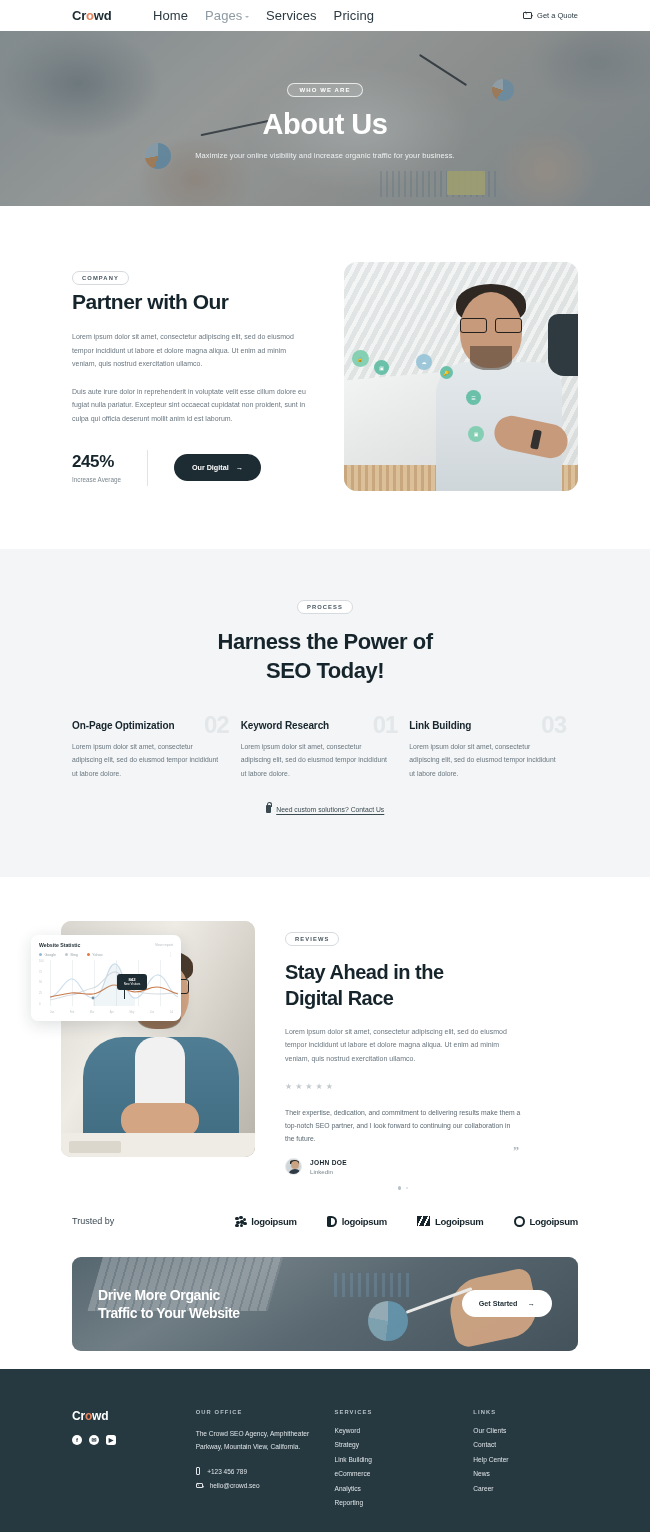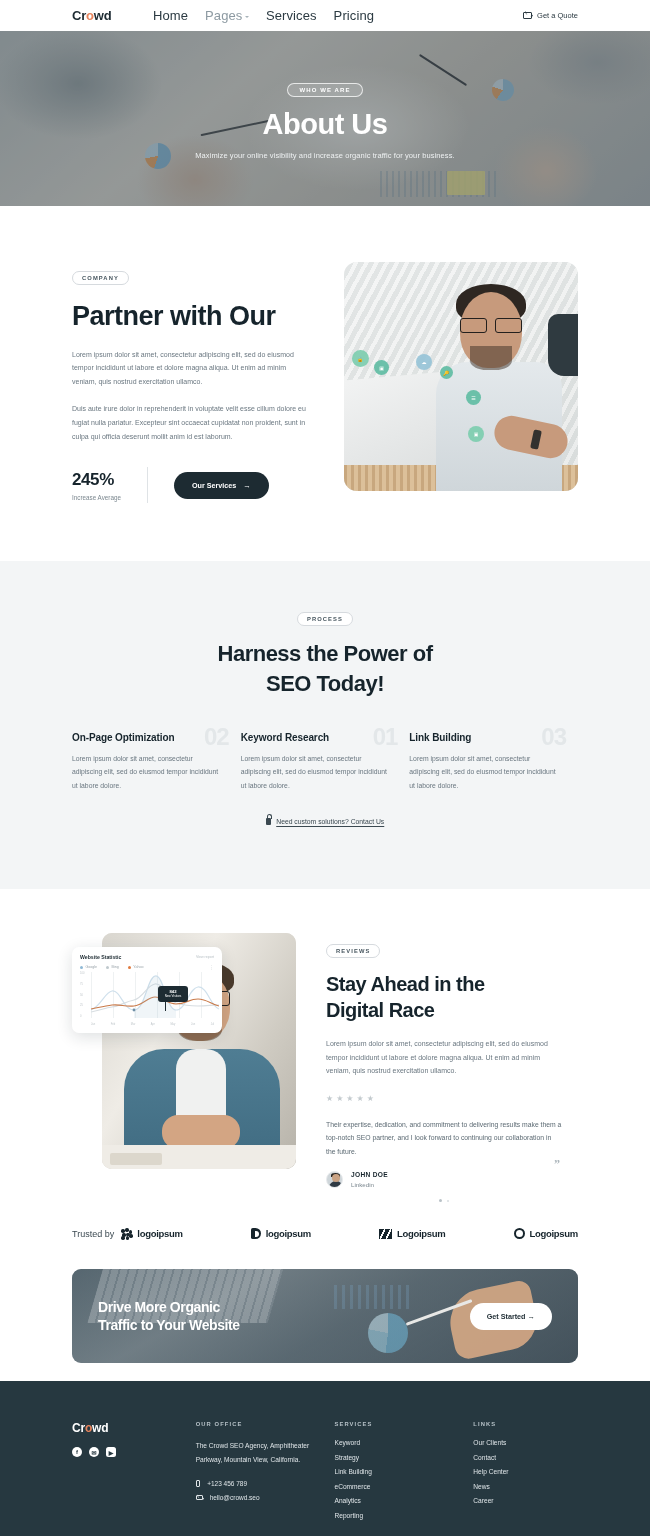--- a/index.html
+++ b/index.html
@@ -72,22 +72,22 @@
   .hero h1 { font-size:29px; font-weight:700; color:#fff; margin-top:11px; letter-spacing:-0.5px; }
   .hero p { font-size:7.5px; color:#eef1f2; margin-top:10px; letter-spacing:0.1px; }
 
   
   .partner { padding:56px 72px 58px; display:flex; gap:34px; align-items:flex-start; background:#fff; }
   .partner-left { width:238px; padding-top:4px; }
   .pill-dark {
     display:inline-block; border:1px solid #d6dade; border-radius:999px; padding:3px 9px;
     font-size:5.8px; letter-spacing:1.1px; color:#46555e; font-weight:700; background:#fff;
   }
-  .partner h2 { font-size:27px; line-height:1.28; font-weight:700; color:#16242c;
-                margin-top:14px; letter-spacing:-0.5px; }
+  .partner h2 { font-size:21px; line-height:1.28; font-weight:700; color:#16242c;
+                margin-top:4px; letter-spacing:-0.5px; }
   .body-p { font-size:7px; line-height:1.95; color:#6a7780; margin-top:14px; }
   .stats { display:flex; align-items:center; gap:0; margin-top:24px; }
   .stat { padding-right:26px; }
   .stat .num { font-size:17px; font-weight:700; color:#16242c; letter-spacing:-0.4px; }
   .stat .lbl { font-size:6.3px; color:#7b878f; margin-top:4px; }
   .divider-v { width:1px; height:36px; background:#dfe3e6; }
   .btn-dark {
     margin-left:26px; background:#1d2b32; color:#fff; border:none; border-radius:999px;
     padding:9px 18px; font-size:7.2px; font-weight:600; display:inline-flex; align-items:center;
     gap:7px; cursor:pointer; font-family:inherit;
@@ -137,21 +137,21 @@
   .step p { font-size:6.8px; line-height:2.0; color:#6a7780; margin-top:9px; max-width:150px; }
   .step .idx { position:absolute; right:12px; top:-9px; font-size:24px; font-weight:700;
      color:#e3e7e9; letter-spacing:-1px; }
   .contact-link { margin-top:25px; display:inline-flex; align-items:center; gap:5px;
      font-size:6.8px; color:#3a4850; text-decoration:underline; text-underline-offset:2px; }
   .lock { width:5.5px; height:7.5px; background:#3a4850; border-radius:1px; position:relative; display:block; }
   .lock:before { content:""; position:absolute; left:1.1px; top:-3.2px; width:3.3px; height:3.6px;
      border:1px solid #3a4850; border-bottom:none; border-radius:3px 3px 0 0; }
 
   
-  .reviews { background:#fff; padding:44px 72px 0; display:flex; gap:30px; align-items:flex-start; }
+  .reviews { background:#fff; padding:44px 31px 0; display:flex; gap:30px; align-items:flex-start; }
   .rev-left { width:224px; position:relative; height:236px; }
   .rev-photo { position:absolute; left:30px; top:0; width:194px; height:236px;
      border-radius:10px; overflow:hidden;
      background:linear-gradient(160deg,#e5e3dd 0%,#d8d4cc 42%,#bdb8ae 100%); }
   .rp-bg { position:absolute; inset:0;
      background:linear-gradient(120deg,#d9d6cf 0%,#efece6 35%,#cfcbc2 70%,#b6b2a9 100%); }
   .rp-head { position:absolute; left:68px; top:38px; width:60px; height:70px;
      background:#d3a583; border-radius:50% 50% 46% 46%; }
   .rp-hair { position:absolute; left:64px; top:28px; width:68px; height:34px;
      background:#4a3a2c; border-radius:50% 50% 36% 36%; }
@@ -211,21 +211,21 @@
   .au-role { font-size:6.2px; color:#7b878f; margin-top:2.5px; }
   .qmark { position:absolute; right:2px; top:-14px; font-size:12px; color:#aab4ba;
      font-family:"Liberation Serif", serif; font-weight:700; }
   .carousel { display:flex; gap:5px; justify-content:center; margin-top:11px; align-items:center; }
   .cdot { width:3.5px; height:3.5px; border-radius:50%; background:#b9c2c7; }
   .cdot.sm { width:2.2px; height:2.2px; background:#d8dee1; }
 
   
   .trusted { background:#fff; padding:26px 72px 30px; display:flex; align-items:center; }
   .trusted .tb { font-size:9px; color:#3c4a52; font-weight:400; }
-  .logos { margin-left:auto; display:flex; align-items:center; gap:68px; }
+  .logos { margin-left:auto; display:flex; align-items:center; gap:30px; }
   .li { display:flex; align-items:center; gap:5px; font-size:9.5px; font-weight:700;
      color:#16242c; letter-spacing:-0.3px; }
   .m1 { width:11px; height:11px; position:relative; }
   .m1 i { position:absolute; width:3.4px; height:3.4px; background:#16242c; border-radius:50%; }
   .m2 { width:10px; height:11px; background:#16242c; border-radius:2px 6px 6px 2px; position:relative; }
   .m2:after { content:""; position:absolute; right:2px; top:2.2px; width:3.2px; height:6.6px;
      background:#fff; border-radius:0 4px 4px 0; }
   .m3 { width:13px; height:10px; background:
      linear-gradient(115deg,transparent 38%,#16242c 38% 62%,transparent 62%),
      linear-gradient(115deg,transparent 72%,#16242c 72% 96%,transparent 96%),
@@ -248,21 +248,21 @@
   .cta-bars { position:absolute; left:262px; top:16px; width:80px; height:24px;
      background:repeating-linear-gradient(90deg, rgba(120,160,190,.5) 0 3px, transparent 3px 8px); opacity:.6; }
   .cta-hand { position:absolute; right:42px; top:18px; width:86px; height:66px;
      background:#cfa483; border-radius:34px 12px 30px 14px; transform:rotate(-12deg); opacity:.95; }
   .cta-pen { position:absolute; right:104px; top:42px; width:70px; height:2.5px;
      background:#e8e8e6; transform:rotate(-20deg); border-radius:2px; }
   .cta h2 { position:relative; z-index:2; font-size:14px; color:#fff; font-weight:700;
      line-height:1.3; letter-spacing:-0.4px; }
   .btn-light { position:relative; z-index:2; margin-left:auto; background:#fff; color:#1d2b32;
      border:none; border-radius:999px; padding:9px 17px; font-size:7.2px; font-weight:600;
-     display:inline-flex; align-items:center; gap:2px; cursor:pointer; font-family:inherit;justify-content:flex-end; }
+     display:inline-flex; align-items:center; gap:10px; cursor:pointer; font-family:inherit;justify-content:flex-end; }
 
   
   .footer { background:#263840; color:#fff; padding:0 72px 18px; margin-top:-48px;
      position:relative; z-index:1; }
   .footer-top { padding-top:88px; display:flex; }
   .f-brand { width:130px; }
   .f-logo { font-size:12px; font-weight:700; color:#fff; letter-spacing:-0.2px; }
   .f-logo .accent { color:#e8845c; }
   .socials { display:flex; gap:7px; margin-top:12px; }
   .soc { width:10px; height:10px; border-radius:50%; background:#fff; color:#263840;
@@ -327,21 +327,21 @@
       <h2><span>Partner with Our</span><br></h2>
       <p class="body-p">Lorem ipsum dolor sit amet, consectetur adipiscing elit, sed do eiusmod tempor incididunt ut labore et dolore magna aliqua. Ut enim ad minim veniam, quis nostrud exercitation ullamco.</p>
       <p class="body-p">Duis aute irure dolor in reprehenderit in voluptate velit esse cillum dolore eu fugiat nulla pariatur. Excepteur sint occaecat cupidatat non proident, sunt in culpa qui officia deserunt mollit anim id est laborum.</p>
       <div class="stats">
         <div class="stat">
           <div class="num">245%</div>
           <div class="lbl">Increase Average</div>
         </div>
         <div class="divider-v"></div>
         <button class="btn-dark">
-          <span>Our Services</span>
+          <span>Our Digital</span>
           <span class="arrow">→</span>
         </button>
       </div>
     </div>
     <div class="partner-right">
       <div class="photo-card">
         <div class="pc-wall"></div>
         <div class="pc-laptop"></div>
         <div class="pc-desk"></div>
         <div class="pc-person">

